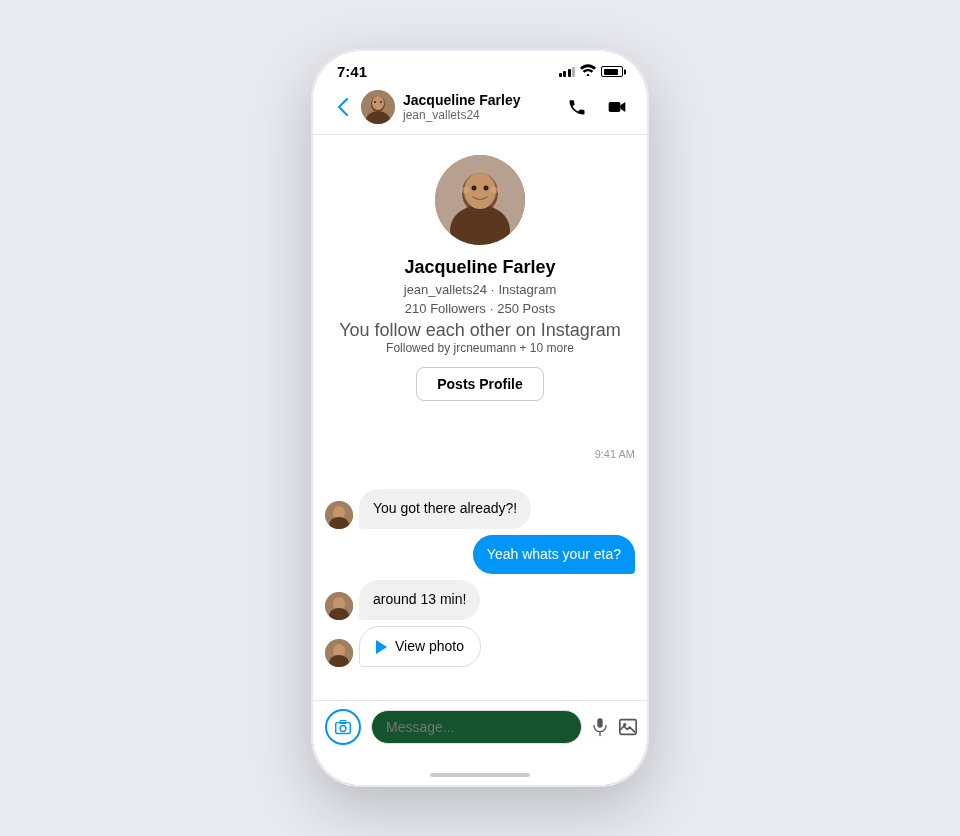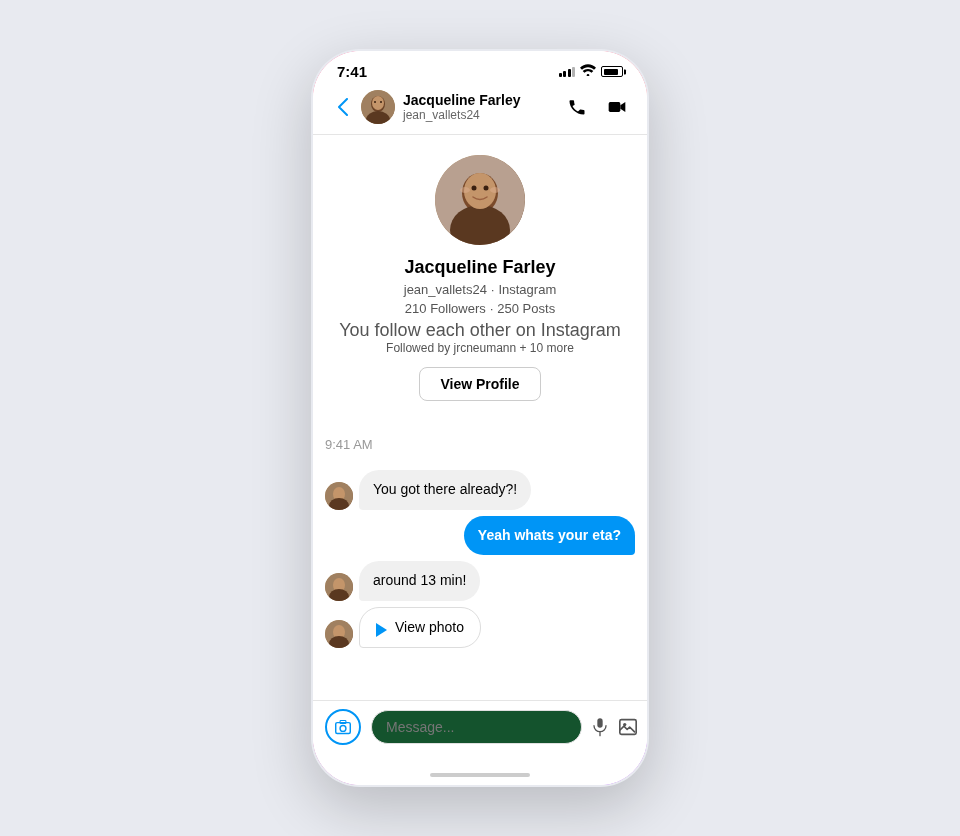--- a/index.html
+++ b/index.html
@@ -205,33 +205,32 @@
     }
 
     
     .messages-section {
       padding: 8px 12px 16px;
       display: flex;
       flex-direction: column;
       gap: 6px;
     }
     .timestamp-divider {
-      text-align: left;
-      font-size: 13px;
+      text-align: right;
+      font-size: 11px;
       color: #999;
-      margin: 12px 0;
+      margin: 23px 0;
     }
     .message-row {
       display: flex;
       align-items: flex-end;
       gap: 6px;
     }
     .message-row.sent {
       justify-content: flex-end;
-      font-weight: bold;
     }
     .message-row.received {
       justify-content: flex-start;
     }
     .msg-avatar {
       width: 28px;
       height: 28px;
       border-radius: 50%;
       background: linear-gradient(135deg, #c4a882, #6b4226);
       flex-shrink: 0;
@@ -257,21 +256,21 @@
       background: #0095f6;
       color: #fff;
       border-bottom-right-radius: 4px;
     }
     .bubble.view-photo {
       background: #fff;
       border: 1.5px solid #ddd;
       border-radius: 20px;
       border-bottom-left-radius: 4px;
       display: flex;
-      align-items: flex-end;
+      align-items: center;
       gap: 8px;
       padding: 10px 16px;
     }
     .play-triangle {
       width: 0;
       height: 0;
       border-top: 7px solid transparent;
       border-bottom: 7px solid transparent;
       border-left: 11px solid #0095f6;
       flex-shrink: 0;
@@ -416,21 +415,21 @@
             <path d="M38 42 Q45 47 52 42" stroke="#9a6040" stroke-width="1.5" fill="none" stroke-linecap="round"></path>
             <ellipse cx="30" cy="35" rx="5" ry="3" fill="#ddb090" opacity="0.5"></ellipse>
             <ellipse cx="60" cy="35" rx="5" ry="3" fill="#ddb090" opacity="0.5"></ellipse>
           </svg>
         </div>
         <div class="profile-name">Jacqueline Farley</div>
         <div class="profile-handle-instagram">jean_vallets24 · Instagram</div>
         <div class="profile-stats">210 Followers · 250 Posts</div>
         <div class="profile-follow-status">You follow each other on Instagram</div>
         <div class="profile-followed-by">Followed by jrcneumann + 10 more</div>
-        <button class="view-profile-btn">View Profile</button>
+        <button class="view-profile-btn">Posts Profile</button>
       </div>
 
       <div class="messages-section">
         <div class="timestamp-divider">9:41 AM</div>
 
         <div class="message-row received">
           <div class="msg-avatar">
             <svg viewBox="0 0 28 28" xmlns="http://www.w3.org/2000/svg">
               <circle cx="14" cy="14" r="14" fill="#a08060"></circle>
               <ellipse cx="14" cy="12" rx="6" ry="7" fill="#c4956a"></ellipse>

